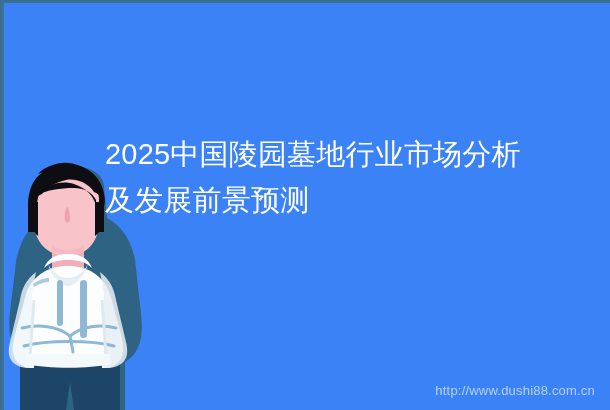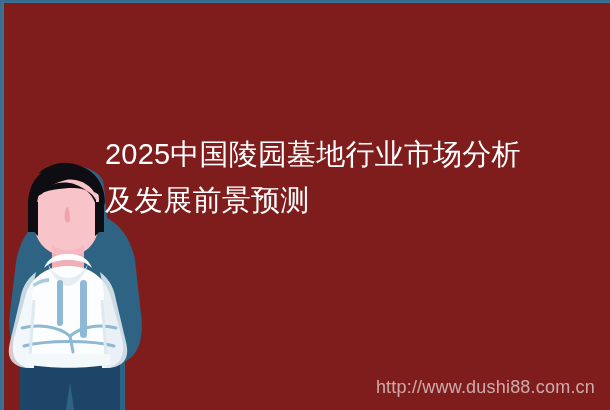--- a/index.html
+++ b/index.html
@@ -6,21 +6,21 @@
     margin: 0;
     padding: 0;
     background: #ffffff;
   }
 
   #stage {
     position: relative;
     width: 610px;
     height: 410px;
     overflow: hidden;
-    background: #7f1d1d;
+    background: #3b82f6;
     font-family: "Liberation Sans", "DejaVu Sans", sans-serif;
   }
 
   
   #edge-top {
     position: absolute;
     left: 0; top: 0;
     width: 610px; height: 3px;
     background: linear-gradient(to bottom, #36688a 0%, #3d7597 100%);
     pointer-events: none;
@@ -47,21 +47,21 @@
     white-space: normal;
     word-break: break-all;
   }
 
   
   #watermark {
     position: absolute;
     right: 15px;
     bottom: 12px;
     color: rgba(255,255,255,0.62);
-    font-size: 18px;
+    font-size: 13px;
     letter-spacing: 0.2px;
     white-space: nowrap;
   }
 
   
   #figure {
     position: absolute;
     left: 0px;
     top: 160px;
     width: 160px;

